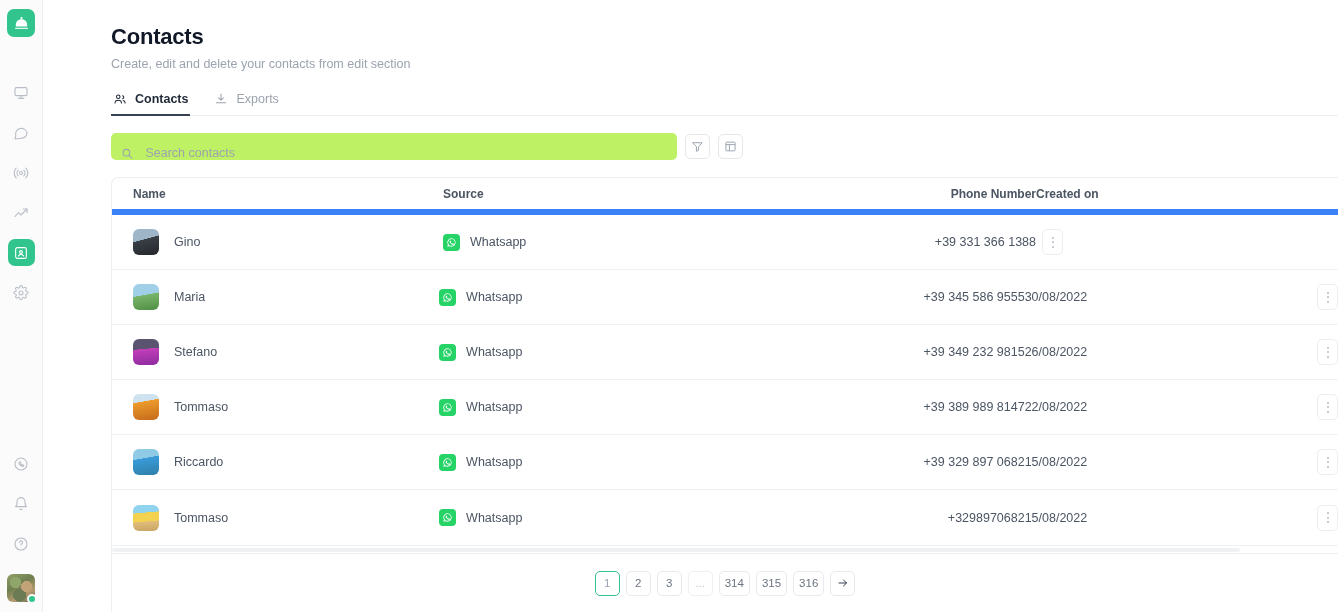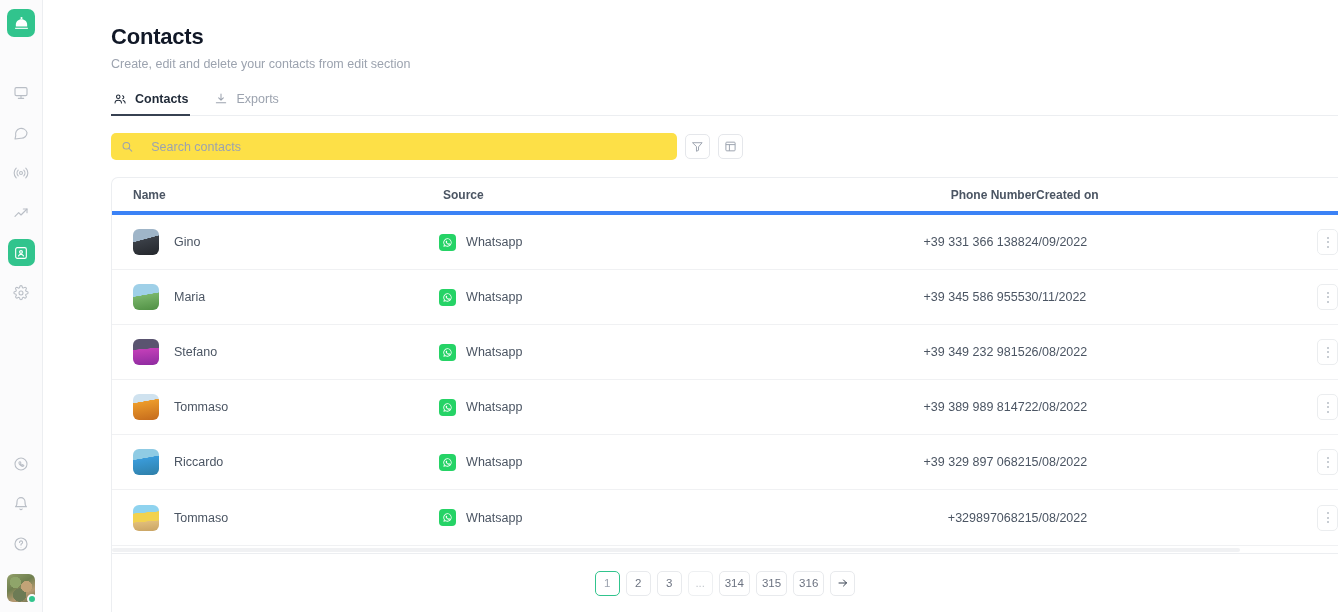--- a/index.html
+++ b/index.html
@@ -74,22 +74,22 @@
     height: 2px; background: #374151;
   }
 
   
   .toolbar {
     margin: 17px 0 0 68px;
     display: flex; align-items: center; gap: 8px;
     width: calc(100% - 68px);
   }
   .search-box {
-    flex: 1; height: 27px; background: #fde047; border-radius: 5px;
-    display: flex; align-items: center; gap: 18px; padding: 0 10px;
+    flex: 1; height: 27px; background: #bef264; border-radius: 5px;
+    display: flex; align-items: flex-end; gap: 12px; padding: 0 10px;
     max-width: 566px;
   }
   .search-input {
     border: 0; background: transparent; outline: none;
     font-family: "Liberation Sans", sans-serif;
     font-size: 12.5px; color: #6b7280; width: 100%;
   }
   .search-input::placeholder { color: #9ca3af; }
   .tool-btn {
     width: 25px; height: 25px; border: 1px solid #e5e7eb; border-radius: 5px;
@@ -104,21 +104,21 @@
     border: 1px solid #eceef1; border-right: 0;
     border-radius: 7px 0 0 0;
     background: #fff;
     overflow: hidden;
   }
   .trow {
     display: flex; align-items: center;
     border-bottom: 1px solid #f0f1f3;
     height: 55px; padding-left: 21px;
   }
-  .trow.header { height: 37px; border-bottom: 4px solid #3b82f6; }
+  .trow.header { height: 37px; border-bottom: 6px solid #3b82f6; }
   .trow:last-child { border-bottom: 0; }
   .c-name   { width: 310px; display: flex; align-items: center; gap: 15px; }
   .c-source { width: 267px; display: flex; align-items: center; gap: 10px; }
   .c-phone  { width: 326px; text-align: right; }
   .c-date   { width: 290px; }
   .c-act    { flex: 1; display: flex; justify-content: flex-start; padding-left: 6px; }
   .th { font-size: 12px; color: #4b5563; font-weight: bold; }
   .td { font-size: 12.5px; color: #4b5563; }
 
   .cavatar { width: 26px; height: 26px; border-radius: 6px; overflow: hidden; flex: 0 0 26px; }
@@ -306,21 +306,20 @@
             </div>
             <div class="c-source">
               <span class="wa-badge">
                 <svg width="11" height="11" viewBox="0 0 24 24" fill="#fff">
                   <path d="M12 2.8A9.1 9.1 0 0 0 4.2 16.6L3 21.2l4.7-1.2A9.1 9.1 0 1 0 12 2.8zm0 1.8a7.3 7.3 0 1 1-3.8 13.5l-.3-.2-2.3.6.6-2.2-.2-.3A7.3 7.3 0 0 1 12 4.6zm-2.6 3.7c-.2 0-.4 0-.6.3-.2.3-.8.8-.8 1.9s.8 2.2.9 2.3c.1.2 1.6 2.6 4 3.5 1.9.7 2.3.6 2.7.5.4 0 1.3-.5 1.5-1.1.2-.6.2-1 .1-1.1 0-.1-.2-.2-.4-.3l-1.5-.7c-.2-.1-.4-.1-.5.1l-.6.7c-.1.2-.2.2-.4.1a6 6 0 0 1-1.8-1.1 6.7 6.7 0 0 1-1.2-1.5c-.1-.2 0-.3.1-.4l.4-.5c.1-.1.1-.2.2-.4 0-.1 0-.3-.1-.4l-.6-1.5c-.2-.4-.3-.3-.5-.4z"></path>
                 </svg>
               </span>
               <span class="td">Whatsapp</span>
             </div>
             <div class="c-phone td">+39 331 366 1388</div>
-            <div class="c-date td">24/09/2022</div>
             <div class="c-act">
               <div class="kebab">
                 <i></i>
                 <i></i>
                 <i></i>
               </div>
             </div>
           </div>
           <div class="trow">
             <div class="c-name">
@@ -329,21 +328,21 @@
             </div>
             <div class="c-source">
               <span class="wa-badge">
                 <svg width="11" height="11" viewBox="0 0 24 24" fill="#fff">
                   <path d="M12 2.8A9.1 9.1 0 0 0 4.2 16.6L3 21.2l4.7-1.2A9.1 9.1 0 1 0 12 2.8zm0 1.8a7.3 7.3 0 1 1-3.8 13.5l-.3-.2-2.3.6.6-2.2-.2-.3A7.3 7.3 0 0 1 12 4.6zm-2.6 3.7c-.2 0-.4 0-.6.3-.2.3-.8.8-.8 1.9s.8 2.2.9 2.3c.1.2 1.6 2.6 4 3.5 1.9.7 2.3.6 2.7.5.4 0 1.3-.5 1.5-1.1.2-.6.2-1 .1-1.1 0-.1-.2-.2-.4-.3l-1.5-.7c-.2-.1-.4-.1-.5.1l-.6.7c-.1.2-.2.2-.4.1a6 6 0 0 1-1.8-1.1 6.7 6.7 0 0 1-1.2-1.5c-.1-.2 0-.3.1-.4l.4-.5c.1-.1.1-.2.2-.4 0-.1 0-.3-.1-.4l-.6-1.5c-.2-.4-.3-.3-.5-.4z"></path>
                 </svg>
               </span>
               <span class="td">Whatsapp</span>
             </div>
             <div class="c-phone td">+39 345 586 9555</div>
-            <div class="c-date td">30/11/2022</div>
+            <div class="c-date td">30/08/2022</div>
             <div class="c-act">
               <div class="kebab">
                 <i></i>
                 <i></i>
                 <i></i>
               </div>
             </div>
           </div>
           <div class="trow">
             <div class="c-name">

